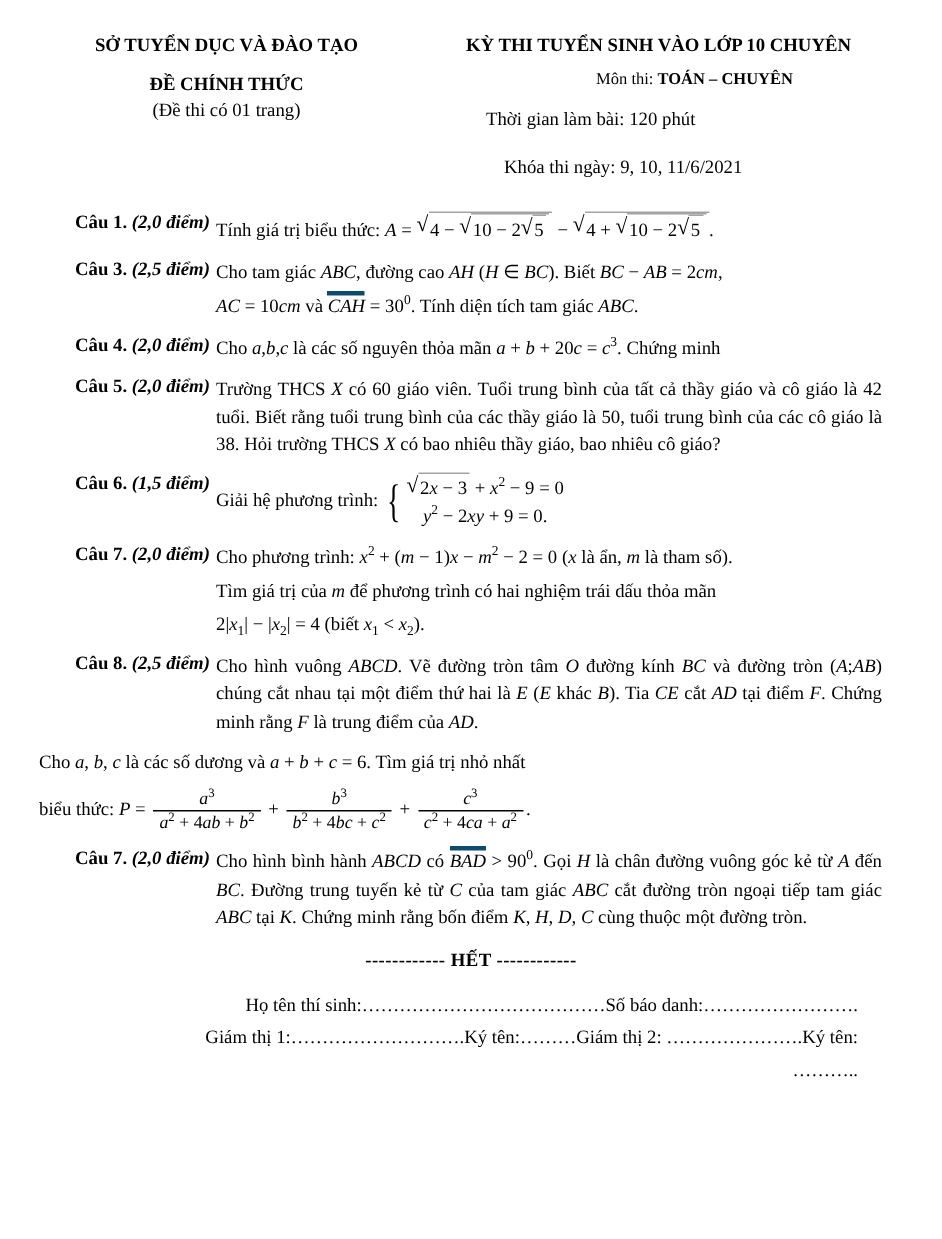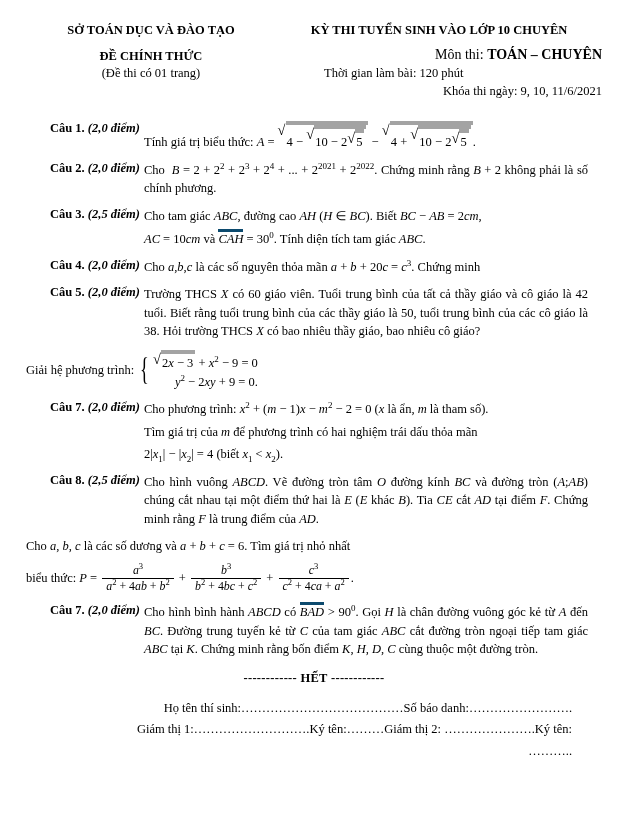--- a/index.html
+++ b/index.html
@@ -18,23 +18,23 @@
 
   
   .header { display: flex; align-items: flex-start; }
   .hdr-left { width: 250px; text-align: center; }
   .hdr-right { flex: 1; text-align: center; }
   .bold { font-weight: bold; }
   .hdr-line1 { font-weight: bold; font-size: 12.5px; line-height: 1.3; }
   .hdr-line2 { font-weight: bold; font-size: 12.5px; line-height: 1.3; }
   .official { font-weight: bold; font-size: 12.5px; margin-top: 11px; }
   .onepage { font-size: 12.5px; margin-top: 2px; }
-  .subj-row { font-size: 14px; margin-top: 9px; text-align: right; padding-left: 48px; }
-  .time-row { font-size: 12.5px; margin-top: 3px; text-align: left; padding-left: 48px;}
-  .date-row { font-size: 12.5px; margin-top: 3px; text-align: right; padding-left: 60px;}
+  .subj-row { font-size: 11px; margin-top: 9px; text-align: center; padding-left: 48px; }
+  .time-row { font-size: 12.5px; margin-top: 13px; text-align: left; padding-left: 48px;}
+  .date-row { font-size: 12.5px; margin-top: 17px; text-align: left; padding-left: 60px;}
 
   
   .questions { margin-top: 22px; }
   .q { display: flex; margin-bottom: 9px; }
   .q-label {
     width: 118px;
     flex: 0 0 118px;
     font-weight: bold;
     font-style: normal;
     font-size: 12.5px;
@@ -57,57 +57,57 @@
   sub { font-size: 0.72em; vertical-align: sub; line-height: 0; }
 
   
   .rad { display: inline-block; position: relative; padding-left: 8px; white-space: nowrap; }
   .rad::before {
     content: "\221A";
     position: absolute; left: 0; top: -1px;
     font-size: 1.15em;
   }
   .rad > .under {
-    border-top: 4px solid #a3a3a3;
+    border-top: 1px solid #a3a3a3;
     padding: 0 2px 0 1px;
     display: inline-block;
   }
 
   
   .frac { display: inline-block; vertical-align: middle; text-align: center; font-size: 0.95em; margin: 0 2px; }
   .frac .num { display: block; border-bottom: 1px solid #000; padding: 0 4px; line-height: 1.25; }
   .frac .den { display: block; padding: 0 4px; line-height: 1.3; }
 
   
   .sys { display: inline-flex; align-items: center; vertical-align: middle; }
   .sys .brace {
     font-size: 2.45em;
     line-height: 0.72;
     transform: scaleX(0.6);
     display: inline-block;
   }
-  .sys .rows { display: inline-block; text-align: right; padding-left: 1px; }
+  .sys .rows { display: inline-block; text-align: center; padding-left: 1px; }
   .sys .rows > span { display: block; line-height: 1.5; }
 
   
   .ovl { border-top: 3px solid #0c4a6e; padding-top: 0px; }
 
   
   .het { text-align: center; font-weight: bold; margin-top: 12px; font-size: 12.5px; letter-spacing: .3px;}
   .footer { margin-top: 12px; font-size: 12.5px; line-height: 1.75; padding-left: 48px; padding-right: 30px; text-align: right;}
   .dots { letter-spacing: 0px; }
 </style>
 </head>
 <body>
 
 <div class="page">
 
   <div class="header">
     <div class="hdr-left">
-      <div class="hdr-line1">SỞ TOÁN DỤC VÀ ĐÀO TẠO</div>
+      <div class="hdr-line1">SỞ TUYỂN DỤC VÀ ĐÀO TẠO</div>
       <div class="official">ĐỀ CHÍNH THỨC</div>
       <div class="onepage">(Đề thi có 01 trang)</div>
     </div>
     <div class="hdr-right">
       <div class="hdr-line1">KỲ THI TUYỂN SINH VÀO LỚP 10 CHUYÊN</div>
       <div class="subj-row">
         <span>Môn thi:</span>
         <span class="bold">TOÁN – CHUYÊN</span>
       </div>
       <div class="time-row">
@@ -129,29 +129,20 @@
         <span class="pts">(2,0 điểm)</span>
       </div>
       <div class="q-body">
         Tính giá trị biểu thức: <i>A</i> =
         <span class="rad"><span class="under">4 − <span class="rad"><span class="under">10 − 2<span class="rad"><span class="under">5</span></span></span></span></span></span>
         −
         <span class="rad"><span class="under">4 + <span class="rad"><span class="under">10 − 2<span class="rad"><span class="under">5</span></span></span></span></span></span>.
       </div>
     </div>
 
-    <div class="q">
-      <div class="q-label">
-        <span>Câu 2.</span>
-        <span class="pts">(2,0 điểm)</span>
-      </div>
-      <div class="q-body">
-        Cho&nbsp; <i>B</i> = 2 + 2<sup>2</sup> + 2<sup>3</sup> + 2<sup>4</sup> + ... + 2<sup>2021</sup> + 2<sup>2022</sup>. Chứng minh rằng <i>B</i> + 2 không phải là số chính phương.
-      </div>
-    </div>
 
     <div class="q">
       <div class="q-label">
         <span>Câu 3.</span>
         <span class="pts">(2,5 điểm)</span>
       </div>
       <div class="q-body">
         <span class="ln">Cho tam giác <i>ABC</i>, đường cao <i>AH</i> (<i>H</i> ∈ <i>BC</i>). Biết <i>BC</i> − <i>AB</i> = 2<i>cm</i>,</span>
         <span class="ln" style="margin-top:5px;"><i>AC</i> = 10<i>cm</i> và <span class="ovl"><i>CAH</i></span> = 30<sup>0</sup>. Tính diện tích tam giác <i>ABC</i>.</span>
       </div>
@@ -171,20 +162,24 @@
       <div class="q-label">
         <span>Câu 5.</span>
         <span class="pts">(2,0 điểm)</span>
       </div>
       <div class="q-body">
         Trường THCS <i>X</i> có 60 giáo viên. Tuổi trung bình của tất cả thầy giáo và cô giáo là 42 tuổi. Biết rằng tuổi trung bình của các thầy giáo là 50, tuổi trung bình của các cô giáo là 38. Hỏi trường THCS <i>X</i> có bao nhiêu thầy giáo, bao nhiêu cô giáo?
       </div>
     </div>
 
     <div class="q">
+      <div class="q-label">
+        <span>Câu 6.</span>
+        <span class="pts">(1,5 điểm)</span>
+      </div>
       <div class="q-body">
         Giải hệ phương trình:
         <span class="sys">
           <span class="brace">{</span>
           <span class="rows">
             <span><span class="rad"><span class="under">2<i>x</i> − 3</span></span> + <i>x</i><sup>2</sup> − 9 = 0</span>
             <span><i>y</i><sup>2</sup> − 2<i>xy</i> + 9 = 0.</span>
           </span>
         </span>
       </div>

